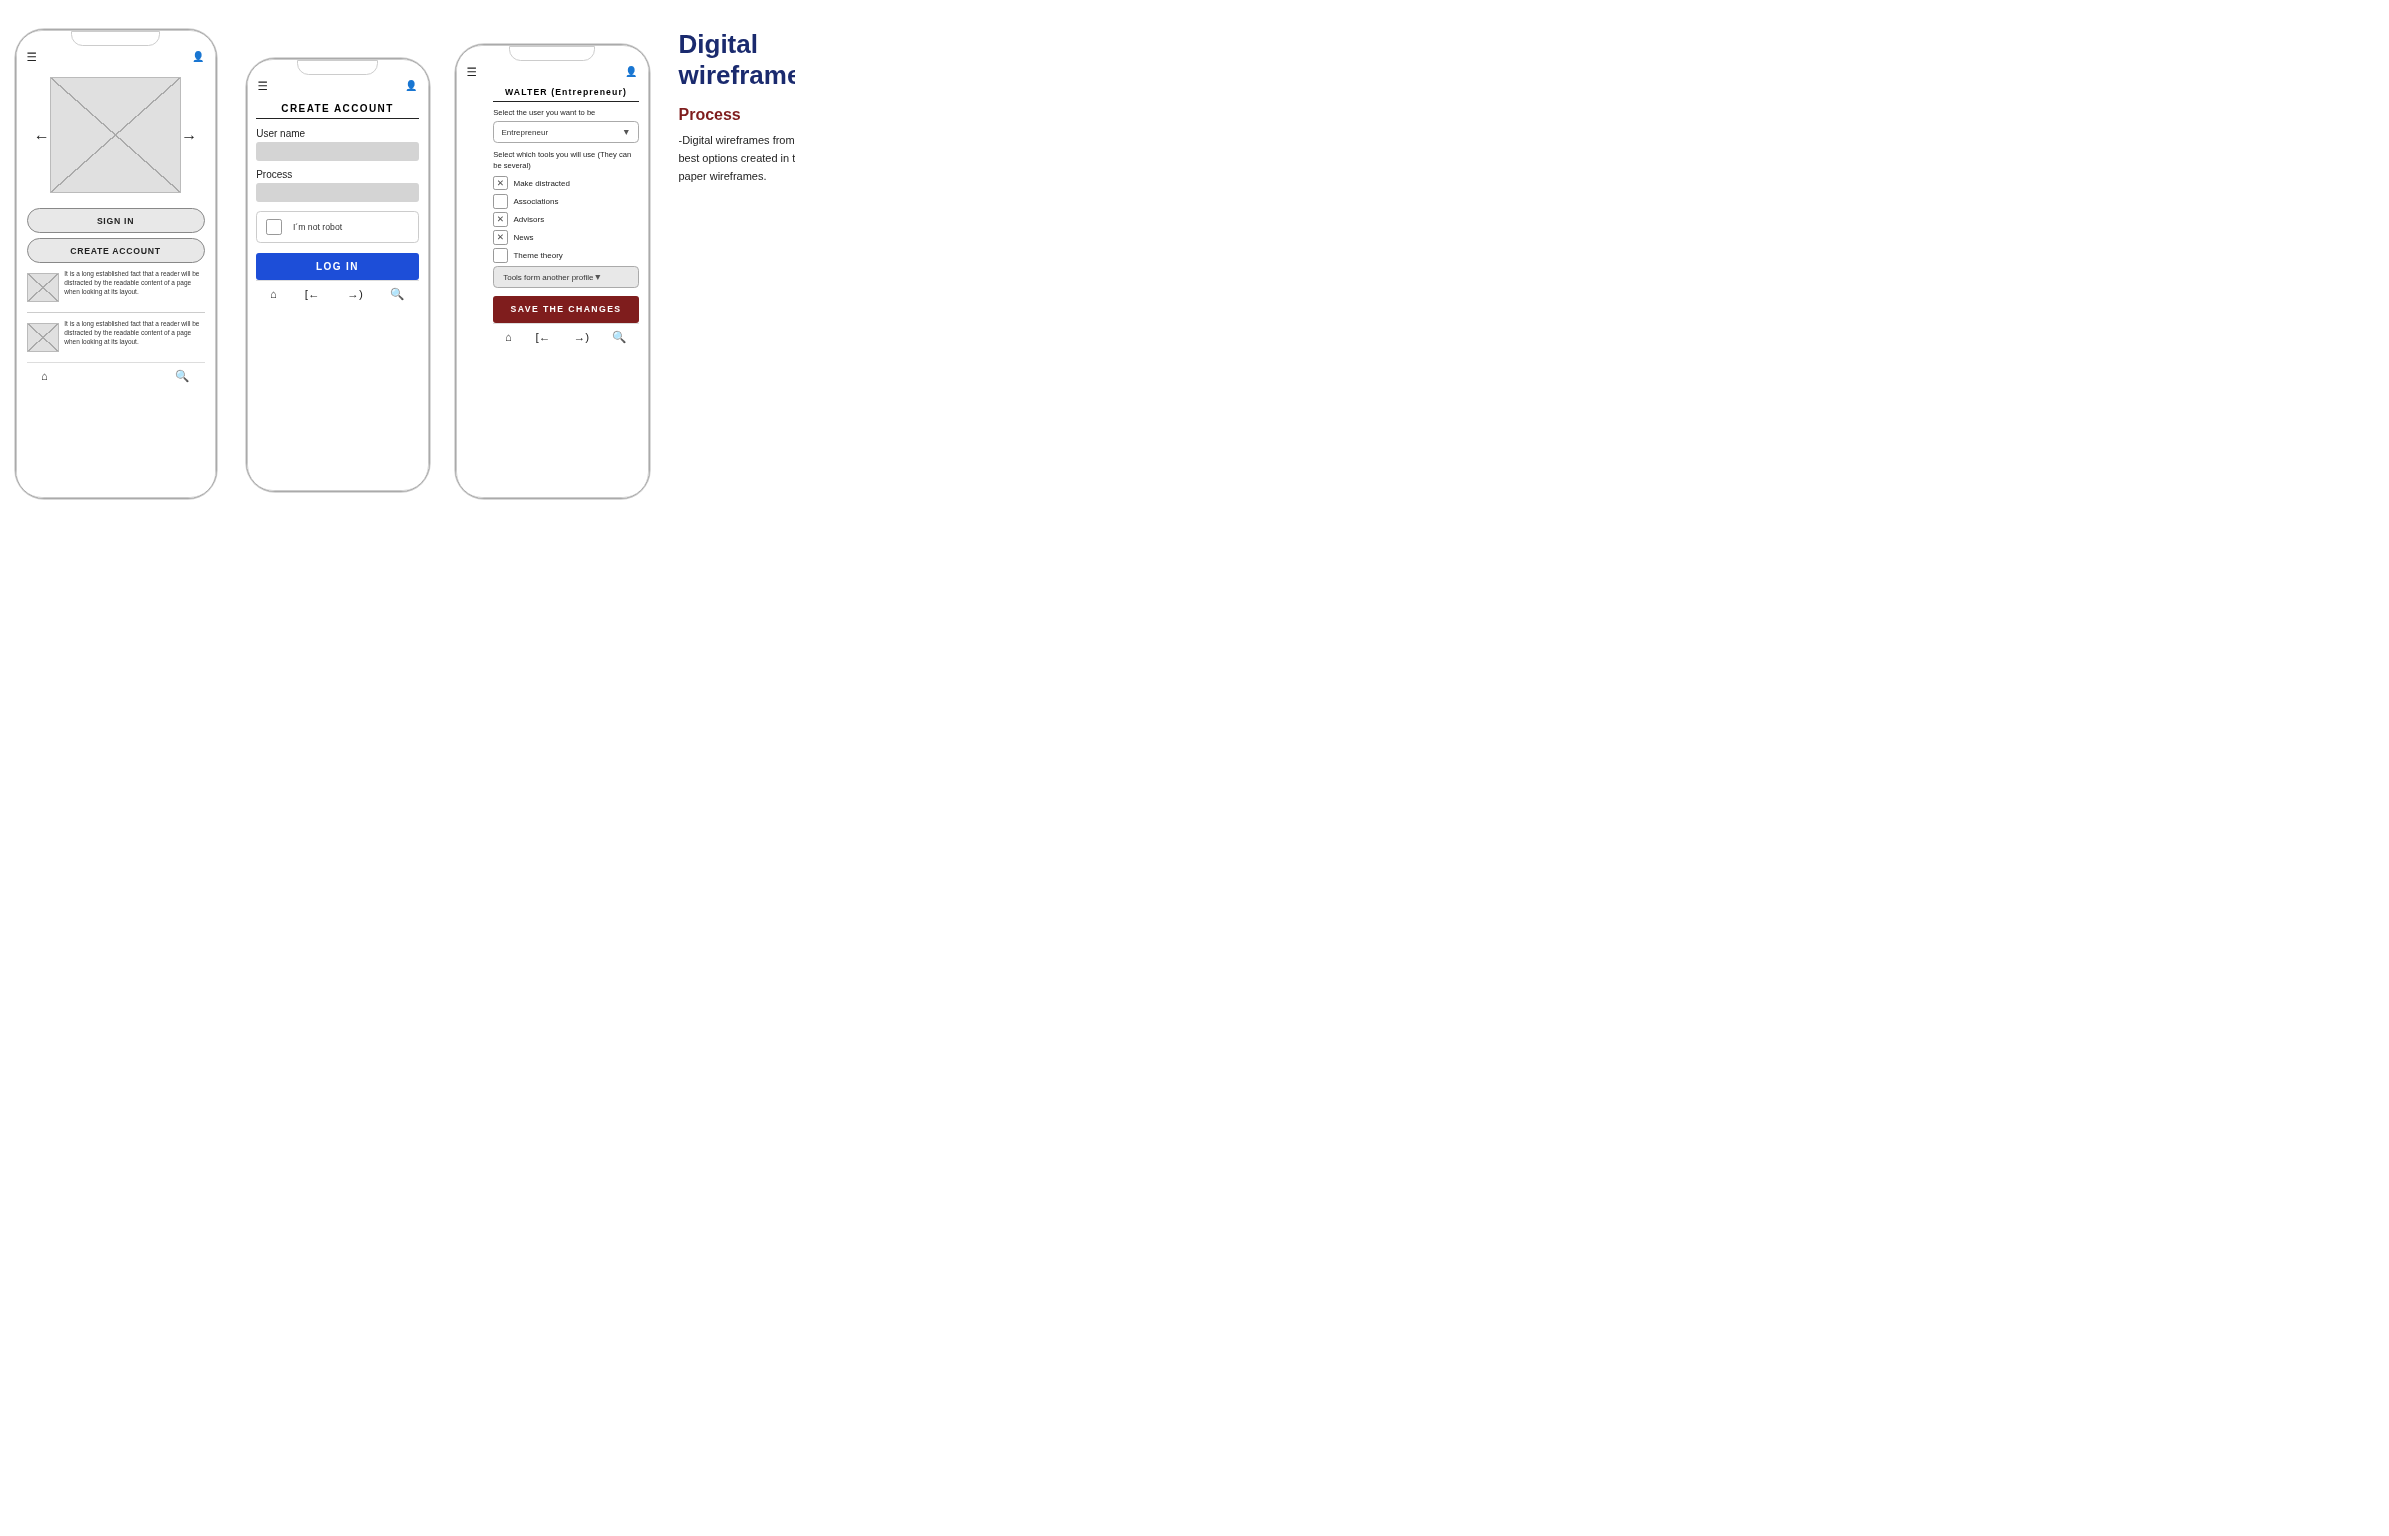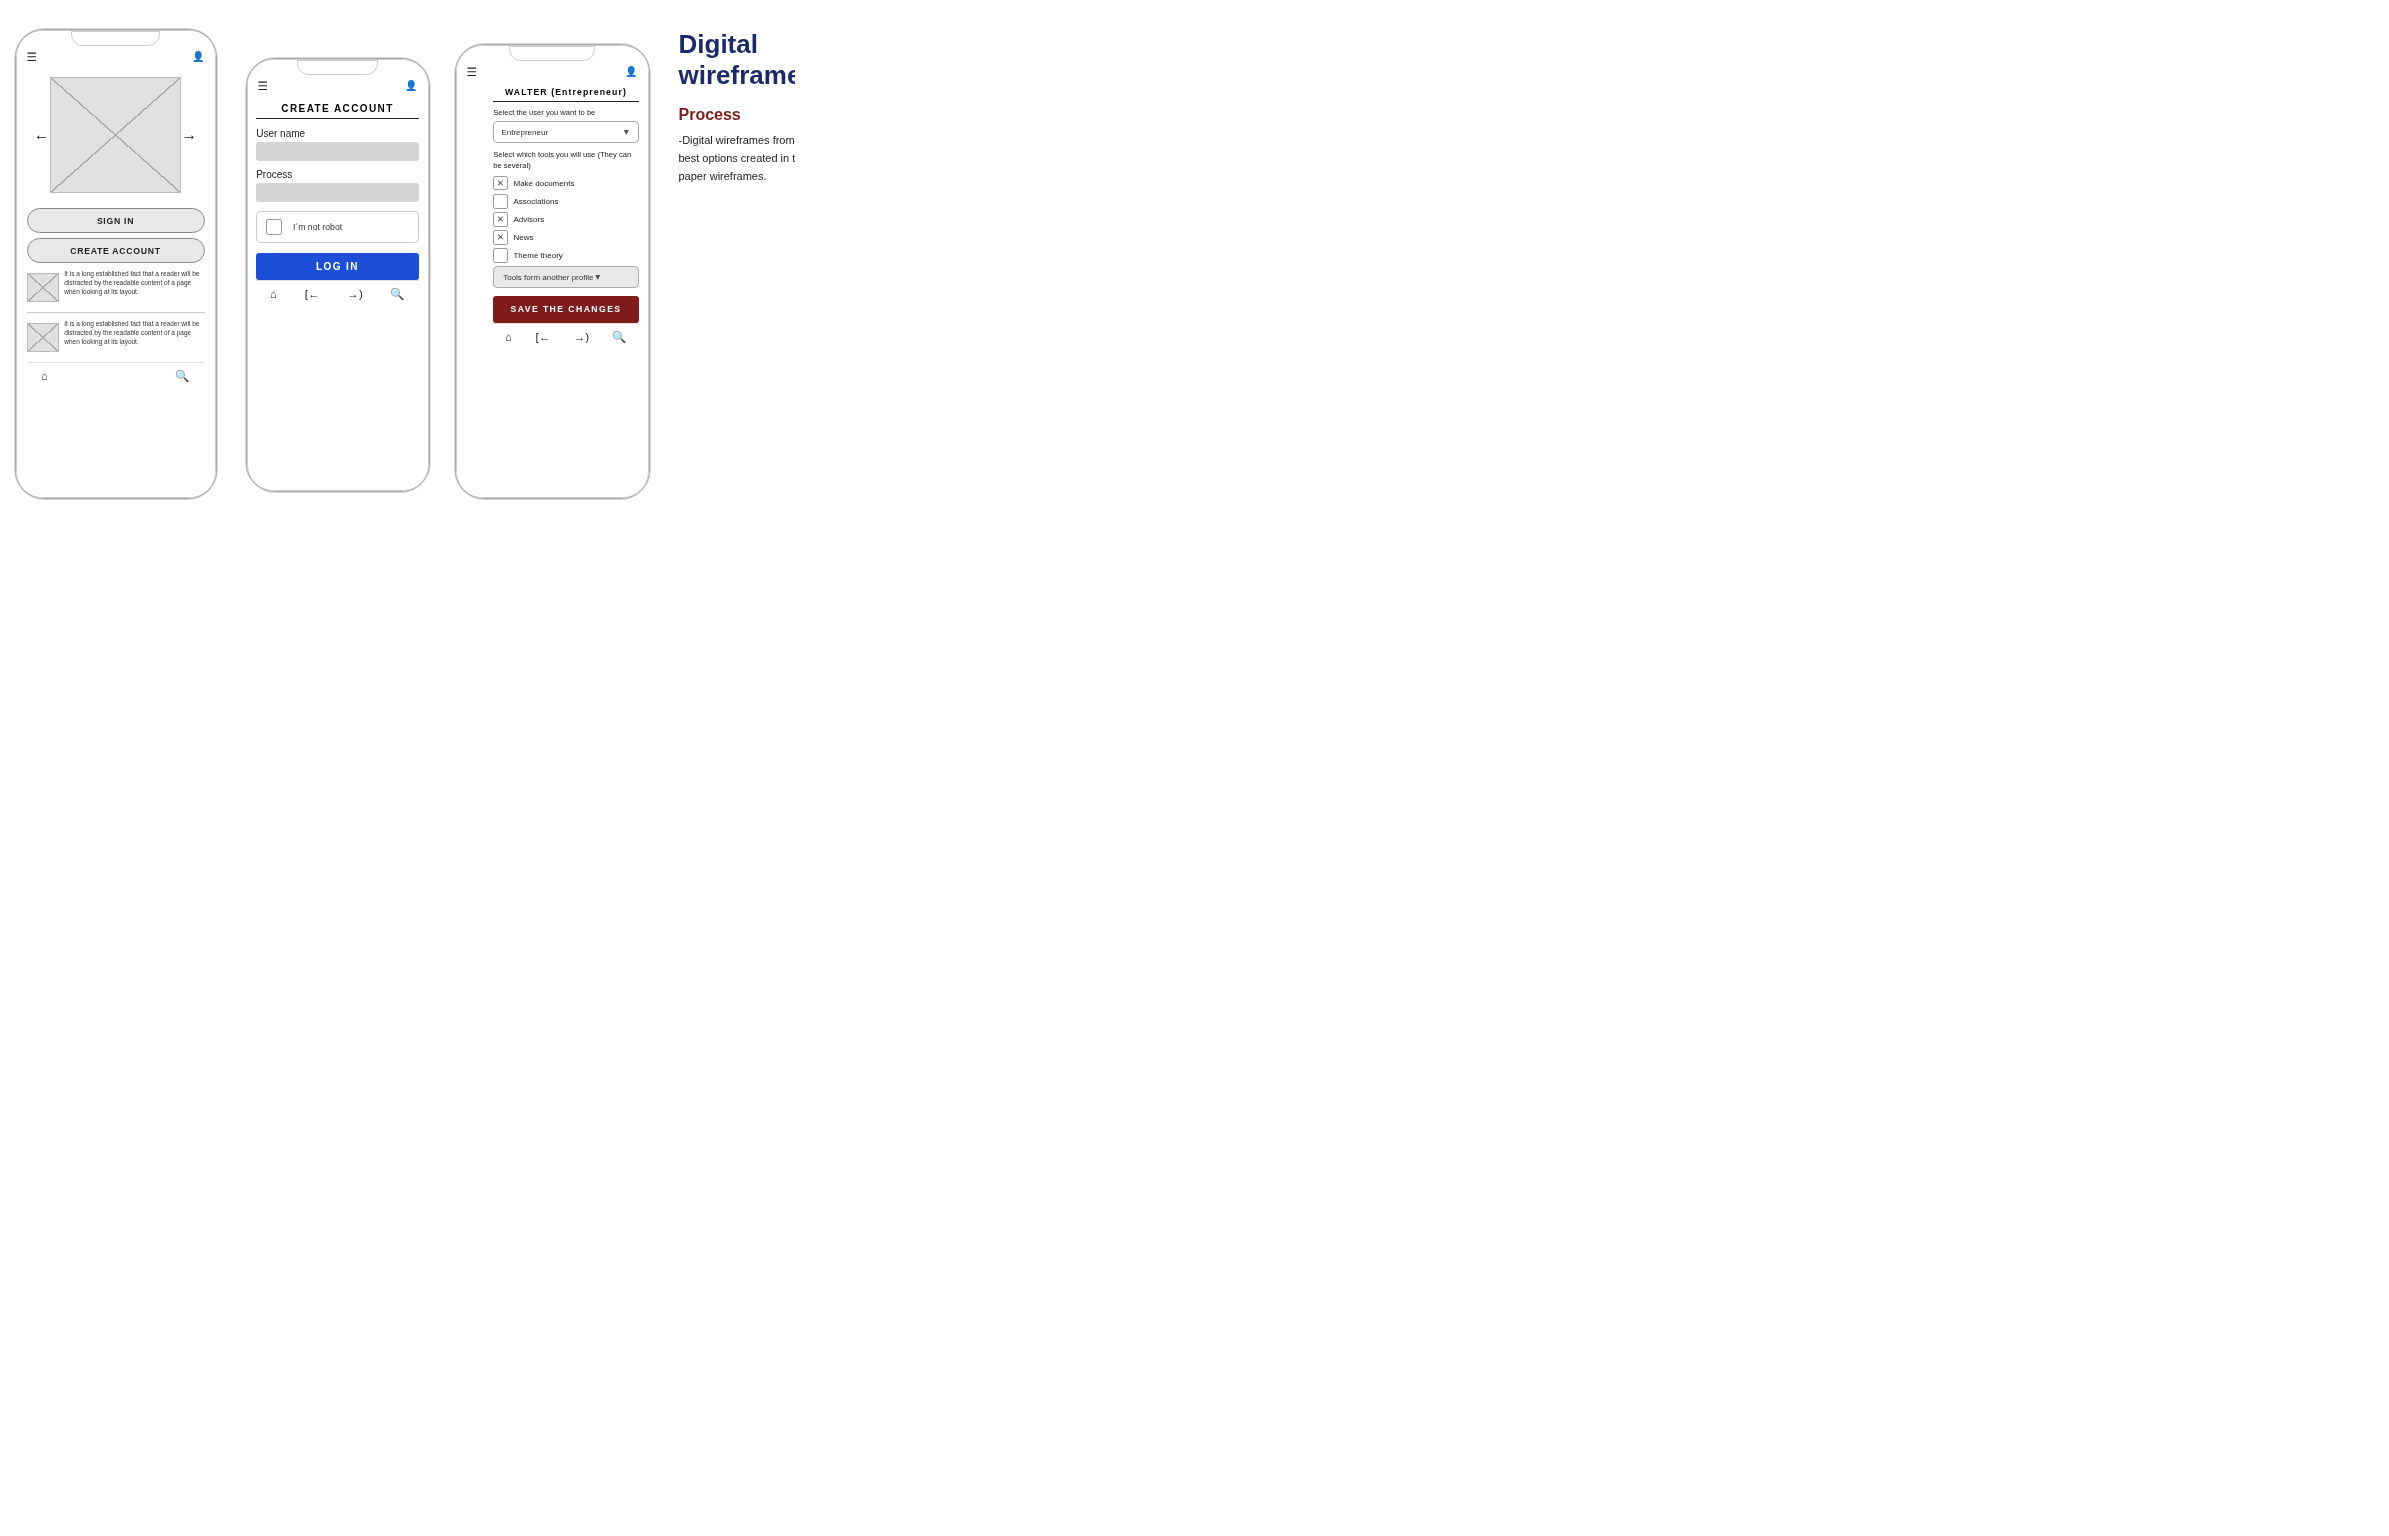--- a/index.html
+++ b/index.html
@@ -430,21 +430,21 @@
       <div class="phone-screen">
         <div class="walter-title">WALTER (Entrepreneur)</div>
         <div class="select-label">Select the user you want to be</div>
         <div class="dropdown-box">
           <span>Entrepreneur</span>
           <span class="dropdown-arrow">▼</span>
         </div>
         <div class="tools-label">Select which tools you will use (They can be several)</div>
         <div class="checkbox-item">
           <div class="cb-box checked">✕</div>
-          <span class="cb-label">Make documents</span>
+          <span class="cb-label">Make distracted</span>
         </div>
         <div class="checkbox-item">
           <div class="cb-box"></div>
           <span class="cb-label">Associations</span>
         </div>
         <div class="checkbox-item">
           <div class="cb-box checked">✕</div>
           <span class="cb-label">Advisors</span>
         </div>
         <div class="checkbox-item">

